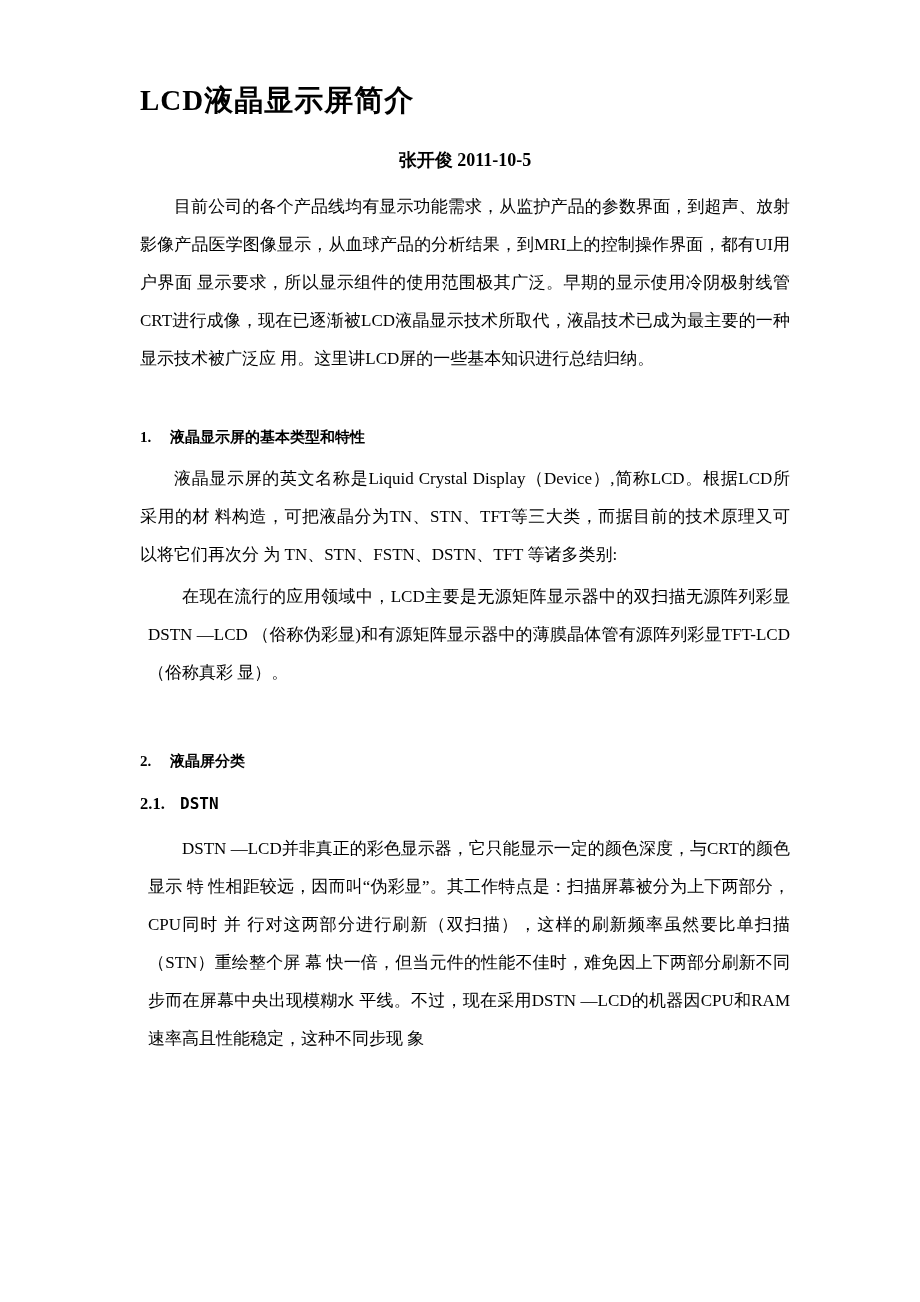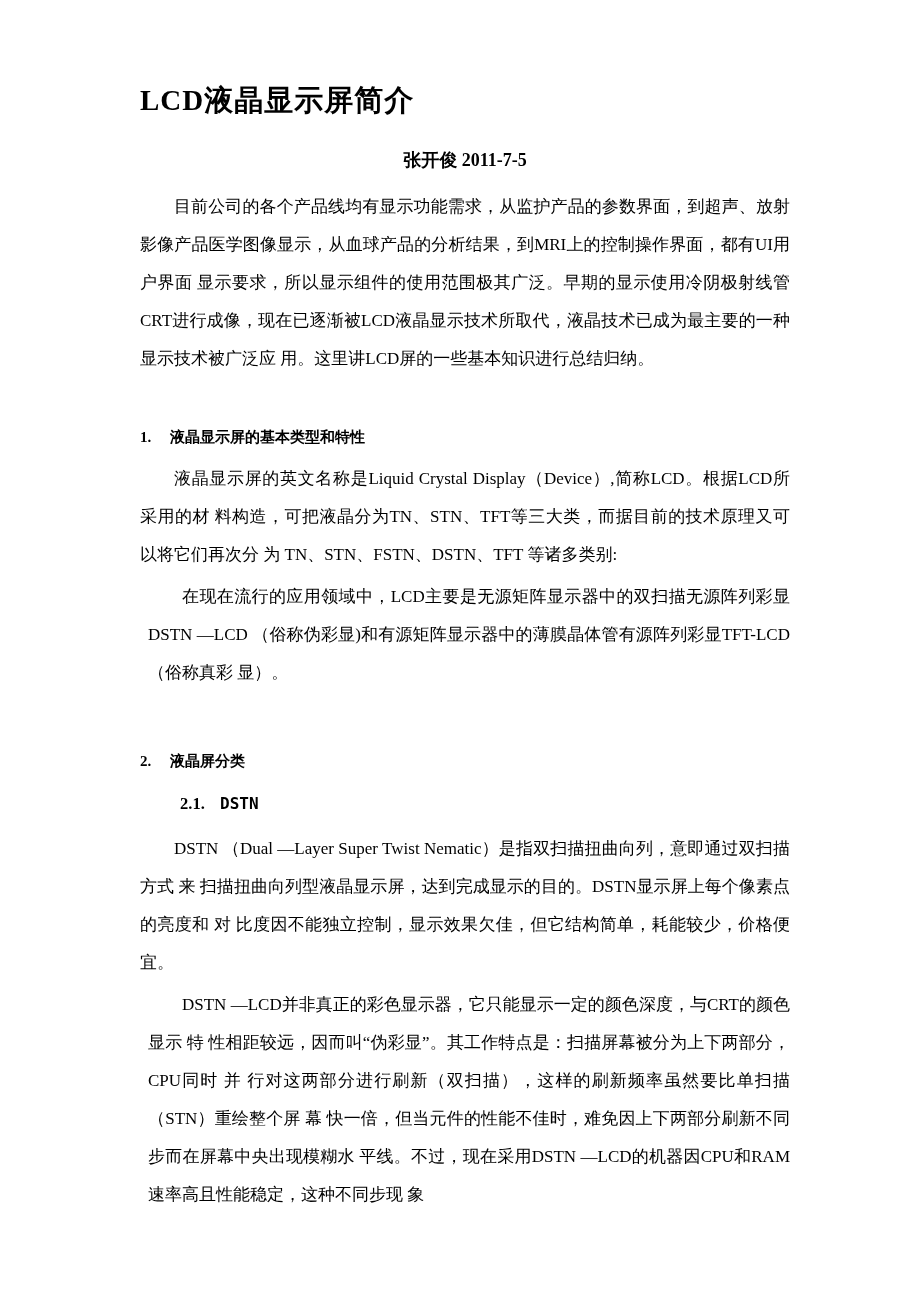--- a/index.html
+++ b/index.html
@@ -45,21 +45,20 @@
     font-weight: bold;
     line-height: 26px;
   }
   .h-section.big-gap { margin-top: 56px; }
   .h-sub {
     margin-top: 18px;
     margin-bottom: 14px;
     font-size: 16.5px;
     font-weight: bold;
     line-height: 24px;
-    margin-left: 40px;
   }
   .h-num {
     display: inline-block;
     min-width: 30px;
     font-family: "Liberation Serif", "DejaVu Serif", serif;
     font-weight: bold;
   }
   .h-sub .h-num { min-width: 40px; }
   .h-text {
     font-family: "Liberation Sans", "DejaVu Sans", sans-serif;
@@ -72,38 +71,37 @@
   .para + .para { margin-top: 2px; }
   .para.loose { margin-top: 4px; margin-left: 8px; }
 </style>
 </head>
 <body>
 
 <div class="page">
 
   <h1 class="doc-title">LCD液晶显示屏简介</h1>
 
-  <div class="doc-author">张开俊  2011-7-5</div>
+  <div class="doc-author">张开俊  2011-10-5</div>
 
   <p class="para">目前公司的各个产品线均有显示功能需求，从监护产品的参数界面，到超声、放射影像产品医学图像显示，从血球产品的分析结果，到MRI上的控制操作界面，都有UI用户界面 显示要求，所以显示组件的使用范围极其广泛。早期的显示使用冷阴极射线管CRT进行成像，现在已逐渐被LCD液晶显示技术所取代，液晶技术已成为最主要的一种显示技术被广泛应 用。这里讲LCD屏的一些基本知识进行总结归纳。</p>
 
   <div class="h-section">
     <span class="h-num">1.</span><span class="h-text">液晶显示屏的基本类型和特性</span>
   </div>
 
   <p class="para">液晶显示屏的英文名称是Liquid Crystal Display（Device）,简称LCD。根据LCD所采用的材 料构造，可把液晶分为TN、STN、TFT等三大类，而据目前的技术原理又可以将它们再次分 为  TN、STN、FSTN、DSTN、TFT 等诸多类别:</p>
 
 
   <p class="para loose">在现在流行的应用领域中，LCD主要是无源矩阵显示器中的双扫描无源阵列彩显DSTN —LCD （俗称伪彩显)和有源矩阵显示器中的薄膜晶体管有源阵列彩显TFT-LCD （俗称真彩 显）。</p>
 
   <div class="h-section big-gap">
     <span class="h-num">2.</span><span class="h-text">液晶屏分类</span>
   </div>
 
   <div class="h-sub">
     <span class="h-num">2.1.</span><span class="h-text">DSTN</span>
   </div>
 
-  <p class="para">DSTN （Dual —Layer Super Twist Nematic）是指双扫描扭曲向列，意即通过双扫描方式 来 扫描扭曲向列型液晶显示屏，达到完成显示的目的。DSTN显示屏上每个像素点的亮度和 对 比度因不能独立控制，显示效果欠佳，但它结构简单，耗能较少，价格便宜。</p>
 
   <p class="para loose">DSTN —LCD并非真正的彩色显示器，它只能显示一定的颜色深度，与CRT的颜色显示 特 性相距较远，因而叫“伪彩显”。其工作特点是：扫描屏幕被分为上下两部分，CPU同时 并 行对这两部分进行刷新（双扫描），这样的刷新频率虽然要比单扫描（STN）重绘整个屏 幕 快一倍，但当元件的性能不佳时，难免因上下两部分刷新不同步而在屏幕中央出现模糊水 平线。不过，现在采用DSTN —LCD的机器因CPU和RAM速率高且性能稳定，这种不同步现 象</p>
 
 </div>
 
 </body></html>

